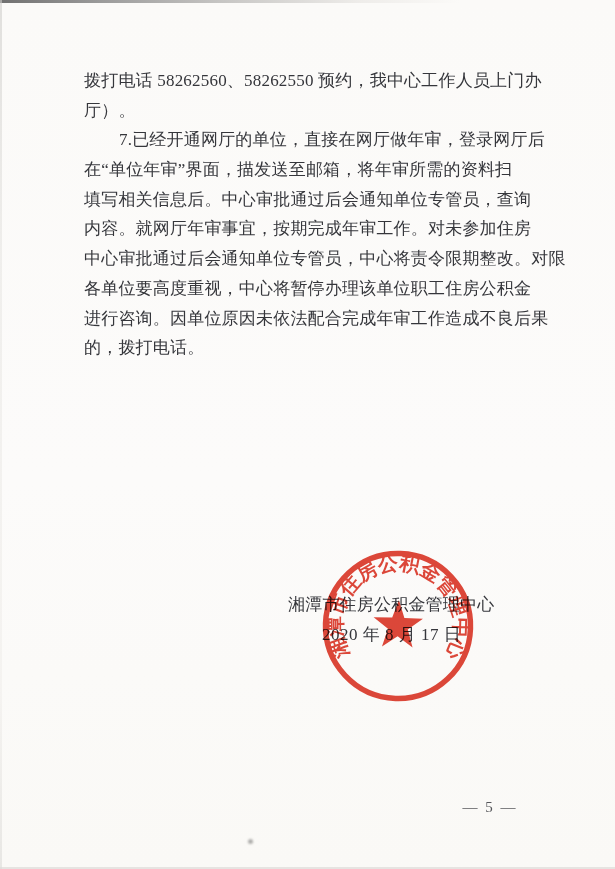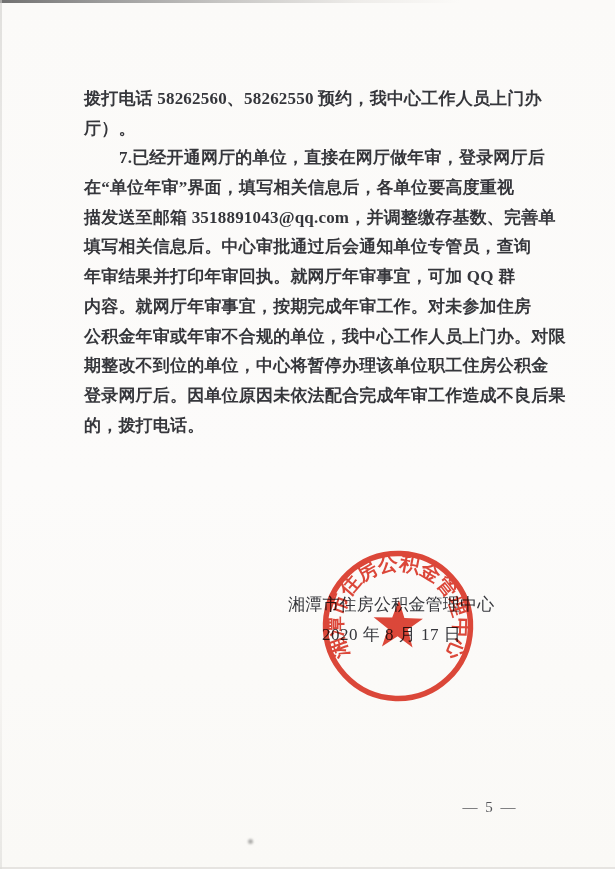--- a/index.html
+++ b/index.html
@@ -29,22 +29,22 @@
   .scan-edge-bottom{
     position:absolute;left:0;bottom:0;width:615px;height:2px;
     background:#dddcd8;opacity:.7;
   }
   .speck{
     position:absolute;left:248px;top:839px;width:5px;height:5px;
     border-radius:50%;background:#9a9a98;filter:blur(1px);opacity:.8;
   }
   
   .body-text{
-    position:absolute;left:84px;top:84px;width:452px;
-    font-size:17px;letter-spacing:.2px;font-weight:bold;
+    position:absolute;left:84px;top:66px;width:452px;
+    font-size:17px;letter-spacing:.2px;
   }
   .body-text .line{
     height:29.7px;line-height:29.7px;white-space:nowrap;
   }
   .body-text .line.indent{padding-left:35px;}
   
   .sig-org{
     position:absolute;left:288px;top:594px;width:210px;
     font-size:17px;line-height:22px;white-space:nowrap;letter-spacing:.2px;
   }
@@ -76,28 +76,26 @@
 
   <div class="scan-edge-top"></div>
   <div class="scan-edge-left"></div>
   <div class="scan-edge-bottom"></div>
   <div class="speck"></div>
 
   <div class="body-text">
       <div class="line">拨打电话 58262560、58262550 预约，我中心工作人员上门办</div>
       <div class="line">厅）。</div>
       <div class="line indent">7.已经开通网厅的单位，直接在网厅做年审，登录网厅后</div>
-      <div class="line">在“单位年审”界面，填写相关信息后，各单位要高度重视</div>
-      <div class="line">描发送至邮箱 3518891043@qq.com，并调整缴存基数、完善单</div>
+      <div class="line">在“单位年审”界面，描发送至邮箱，将年审所需的资料扫</div>
       <div class="line">填写相关信息后。中心审批通过后会通知单位专管员，查询</div>
-      <div class="line">年审结果并打印年审回执。就网厅年审事宜，可加 QQ 群</div>
       <div class="line">内容。就网厅年审事宜，按期完成年审工作。对未参加住房</div>
-      <div class="line">公积金年审或年审不合规的单位，我中心工作人员上门办。对限</div>
-      <div class="line">期整改不到位的单位，中心将暂停办理该单位职工住房公积金</div>
-      <div class="line">登录网厅后。因单位原因未依法配合完成年审工作造成不良后果</div>
+      <div class="line">中心审批通过后会通知单位专管员，中心将责令限期整改。对限</div>
+      <div class="line">各单位要高度重视，中心将暂停办理该单位职工住房公积金</div>
+      <div class="line">进行咨询。因单位原因未依法配合完成年审工作造成不良后果</div>
       <div class="line">的，拨打电话。</div>
     </div>
 
   <div class="sig-org">湘潭市住房公积金管理中心</div>
   <div class="sig-date">2020 年 8 月 17 日</div>
 
   <svg class="seal" viewBox="-85 -85 170 170" xmlns="http://www.w3.org/2000/svg">
     <circle cx="0" cy="0" r="72.5" fill="none" stroke="#dd3a2b" stroke-width="5.5"></circle>
     <polygon fill="#dd3a2b" points="0,-26 6.1,-8.2 24.7,-8.0 9.9,3.2 15.3,21.0 0,10.3 -15.3,21.0 -9.9,3.2 -24.7,-8.0 -6.1,-8.2"></polygon>
     <defs>

